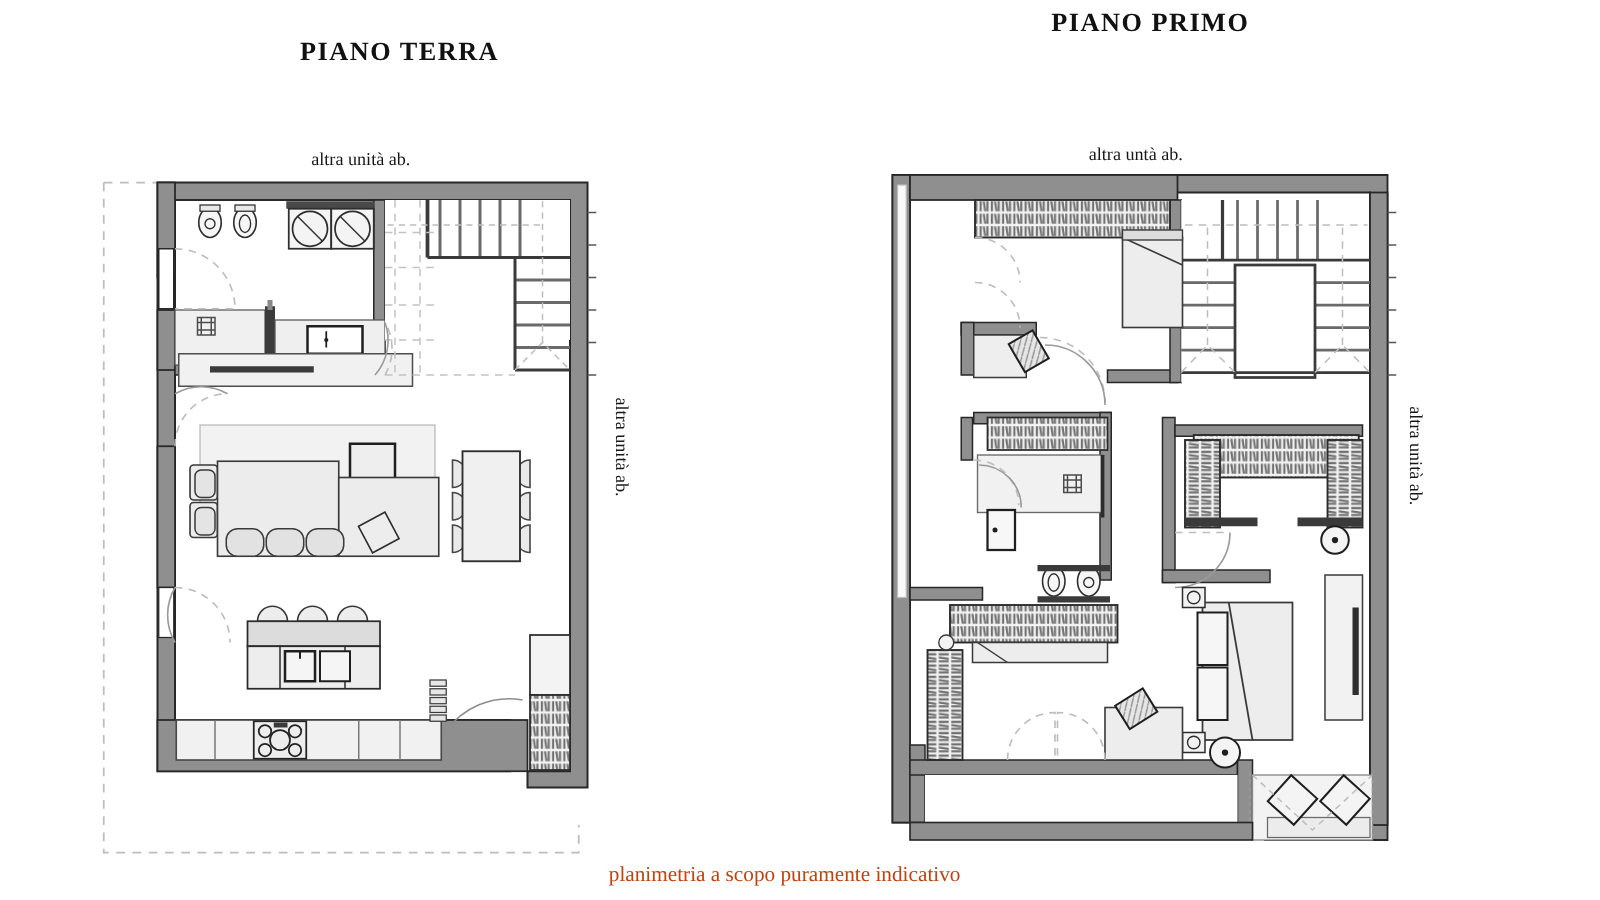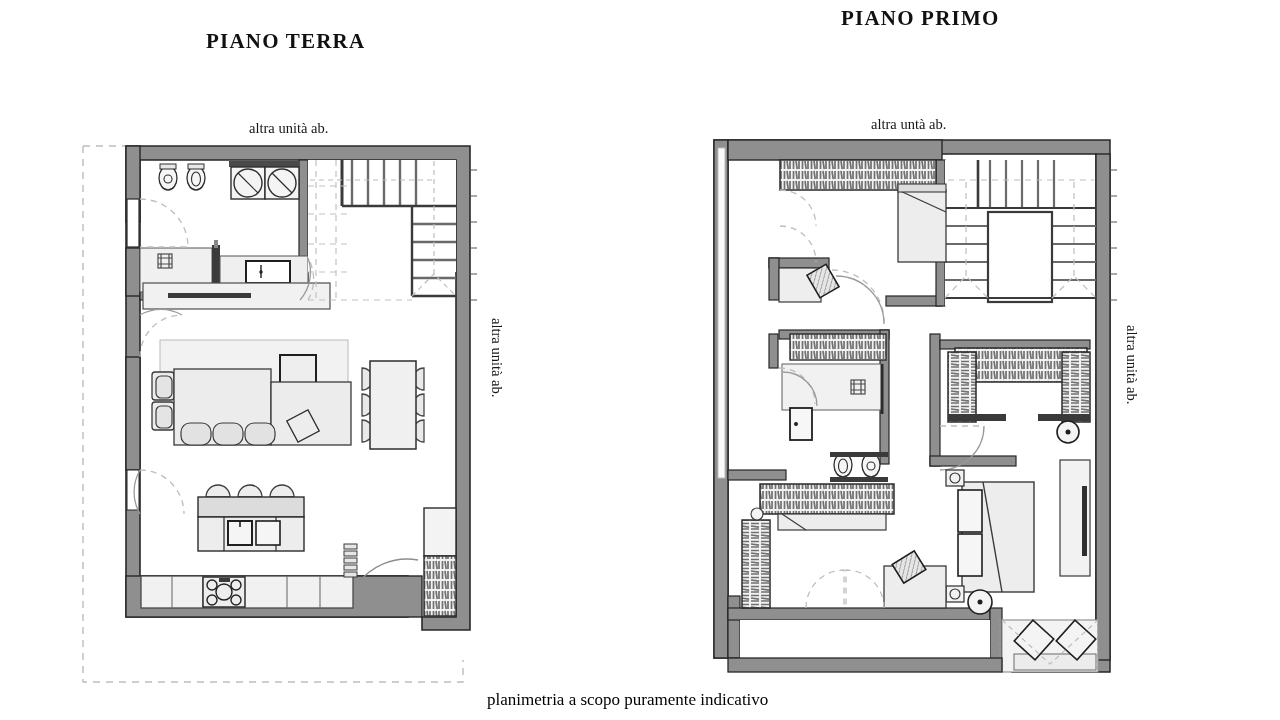--- a/index.html
+++ b/index.html
@@ -10,21 +10,21 @@
   }
   .plan-title{
     position:absolute;
     font-family:"Liberation Serif","DejaVu Serif",serif;
     font-weight:700;
     font-size:21px;
     letter-spacing:1.2px;
     color:#111111;
     white-space:nowrap;
   }
-  #title-terra{left:206px;top:29px;text-align:right;}
+  #title-terra{left:240px;top:29px;text-align:right;}
   #title-primo{left:841px;top:6px;}
 
   .note-top{
     position:absolute;
     font-size:14.5px;
     color:#161616;
     white-space:nowrap;
   }
   #note-top-terra{left:249px;top:120px;}
   #note-top-primo{left:871px;top:116px;font-family:Liberation Serif, serif;}
@@ -37,21 +37,21 @@
     transform-origin:0 0;
     transform:rotate(90deg);
   }
   #note-side-terra{left:505px;top:318px;}
   #note-side-primo{left:1140px;top:325px;}
 
   #caption{
     position:absolute;
     left:487px;top:690px;
     font-size:17px;
-    color:#000000;
+    color:#c2410c;
     white-space:nowrap;
   }
 
   .svg-layer{position:absolute;left:0;top:0;width:1280px;height:720px;}
 </style>
 </head>
 <body>
 
 <div class="plan-title" id="title-terra">PIANO TERRA</div>
 

